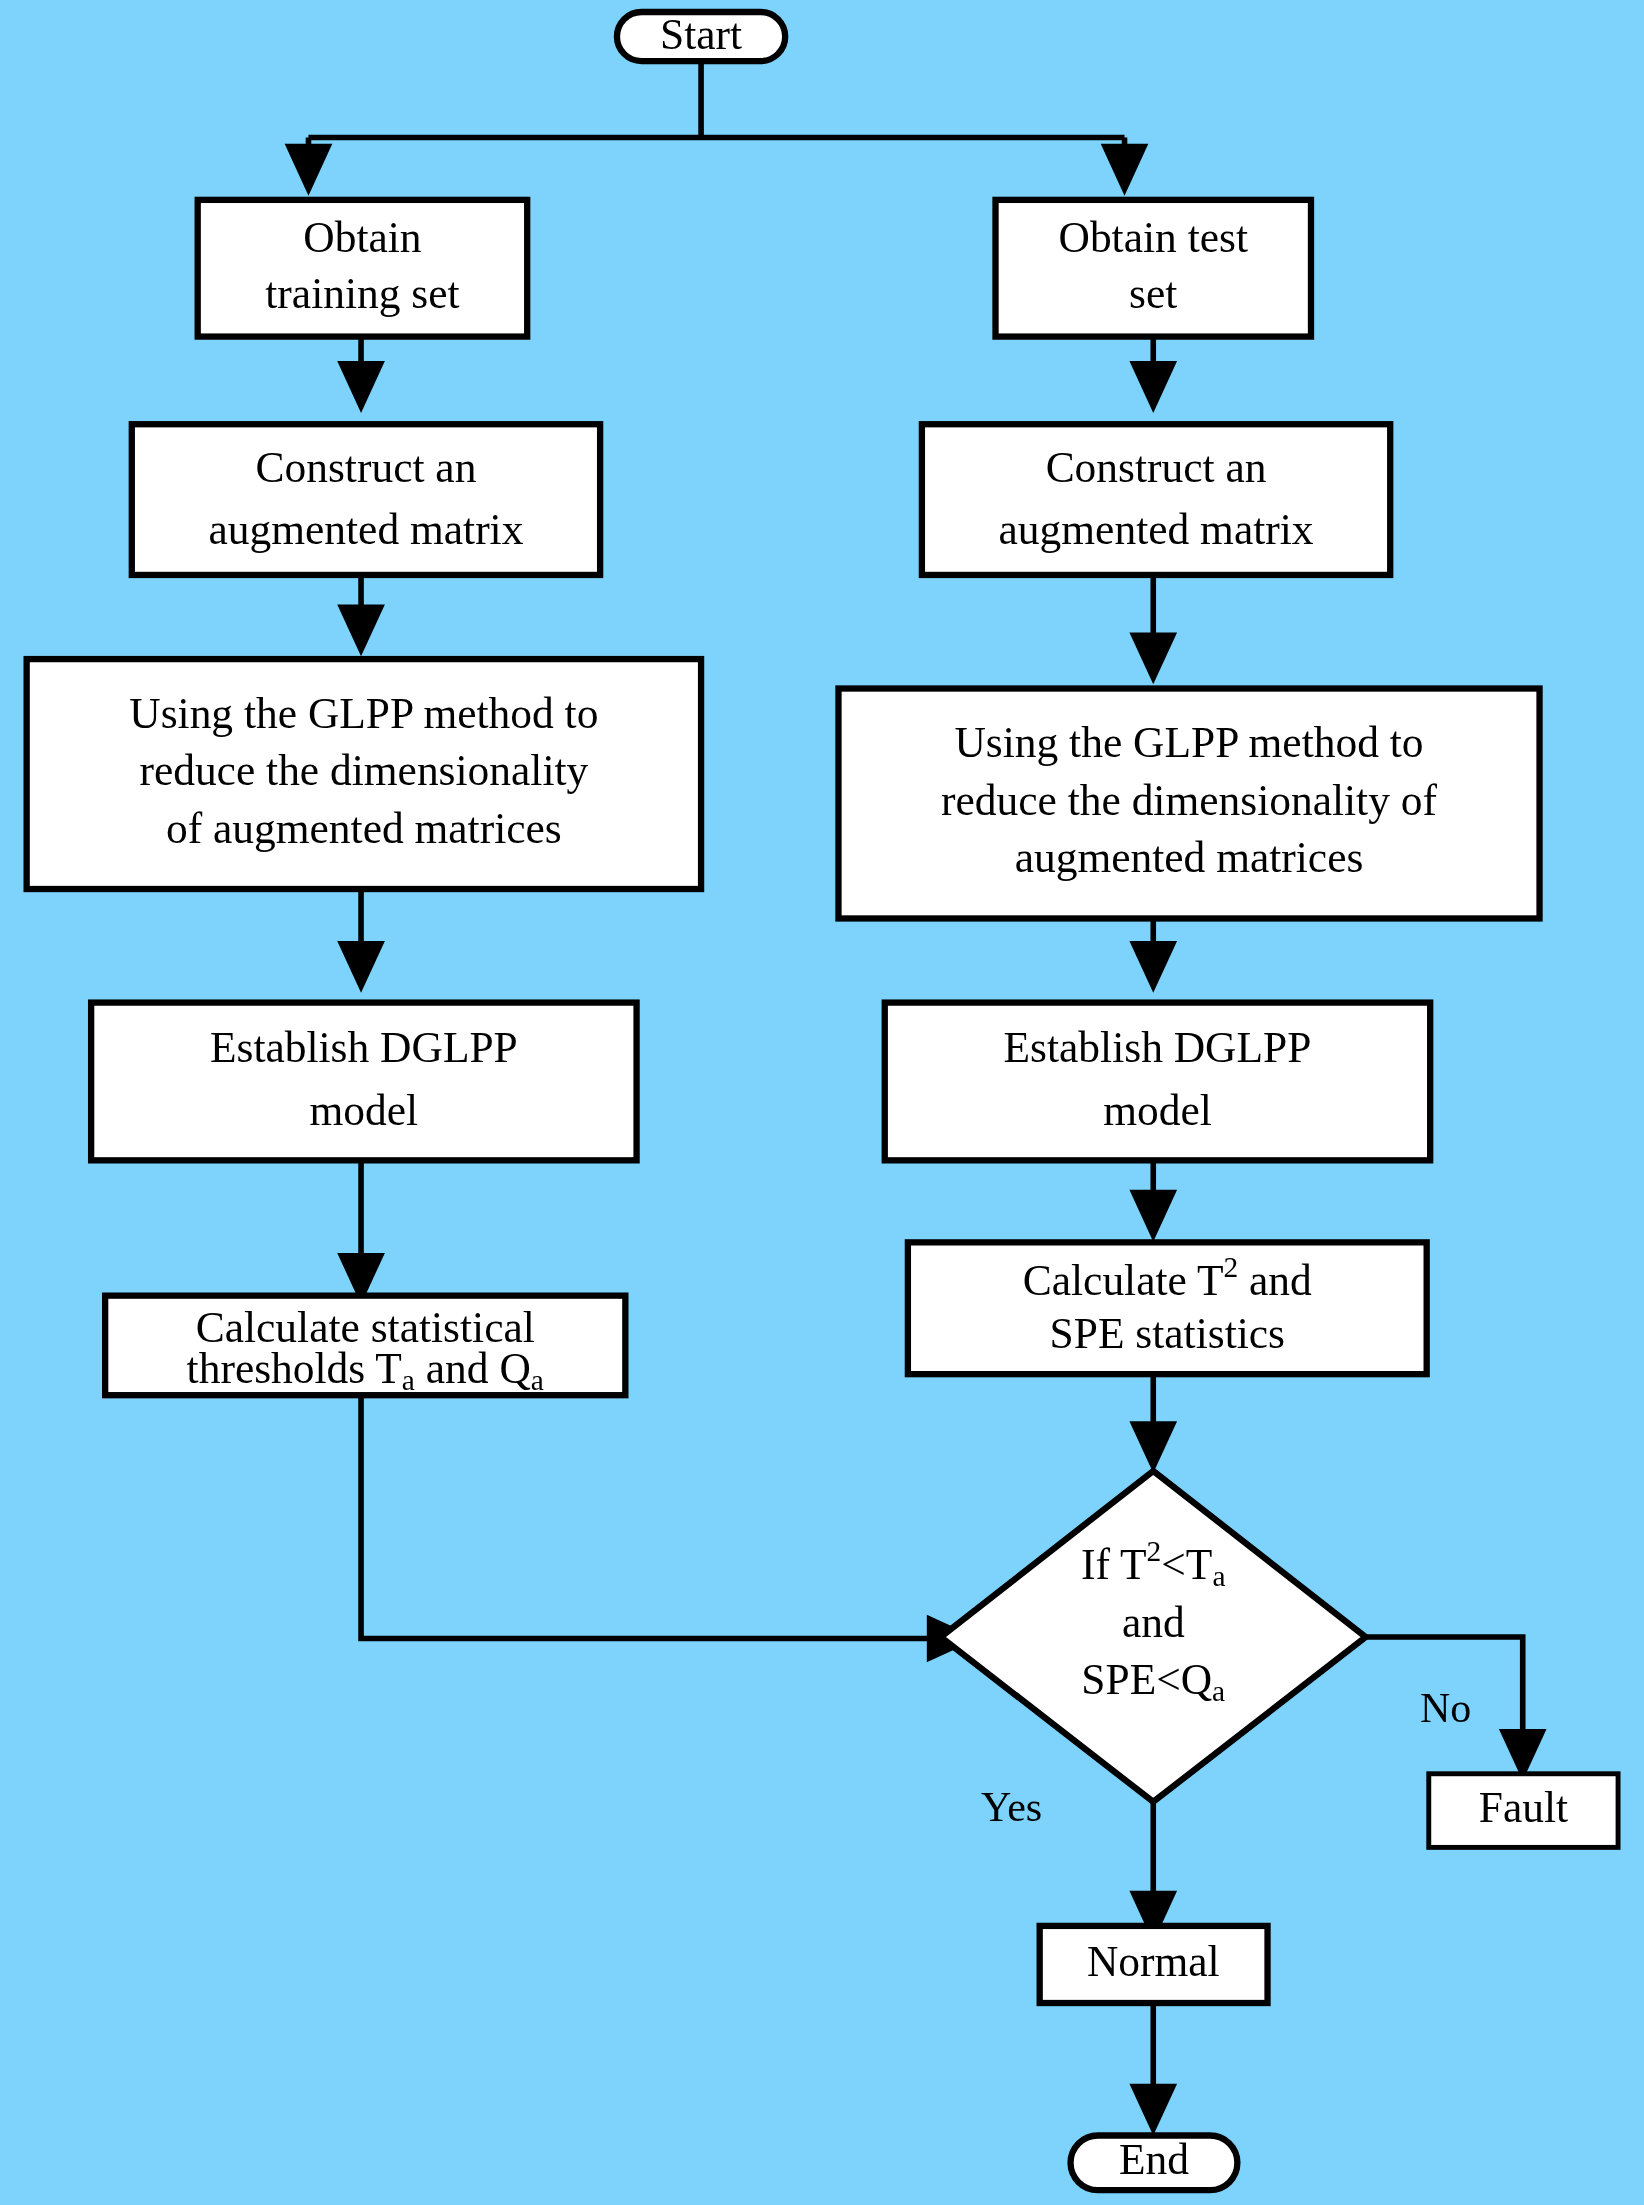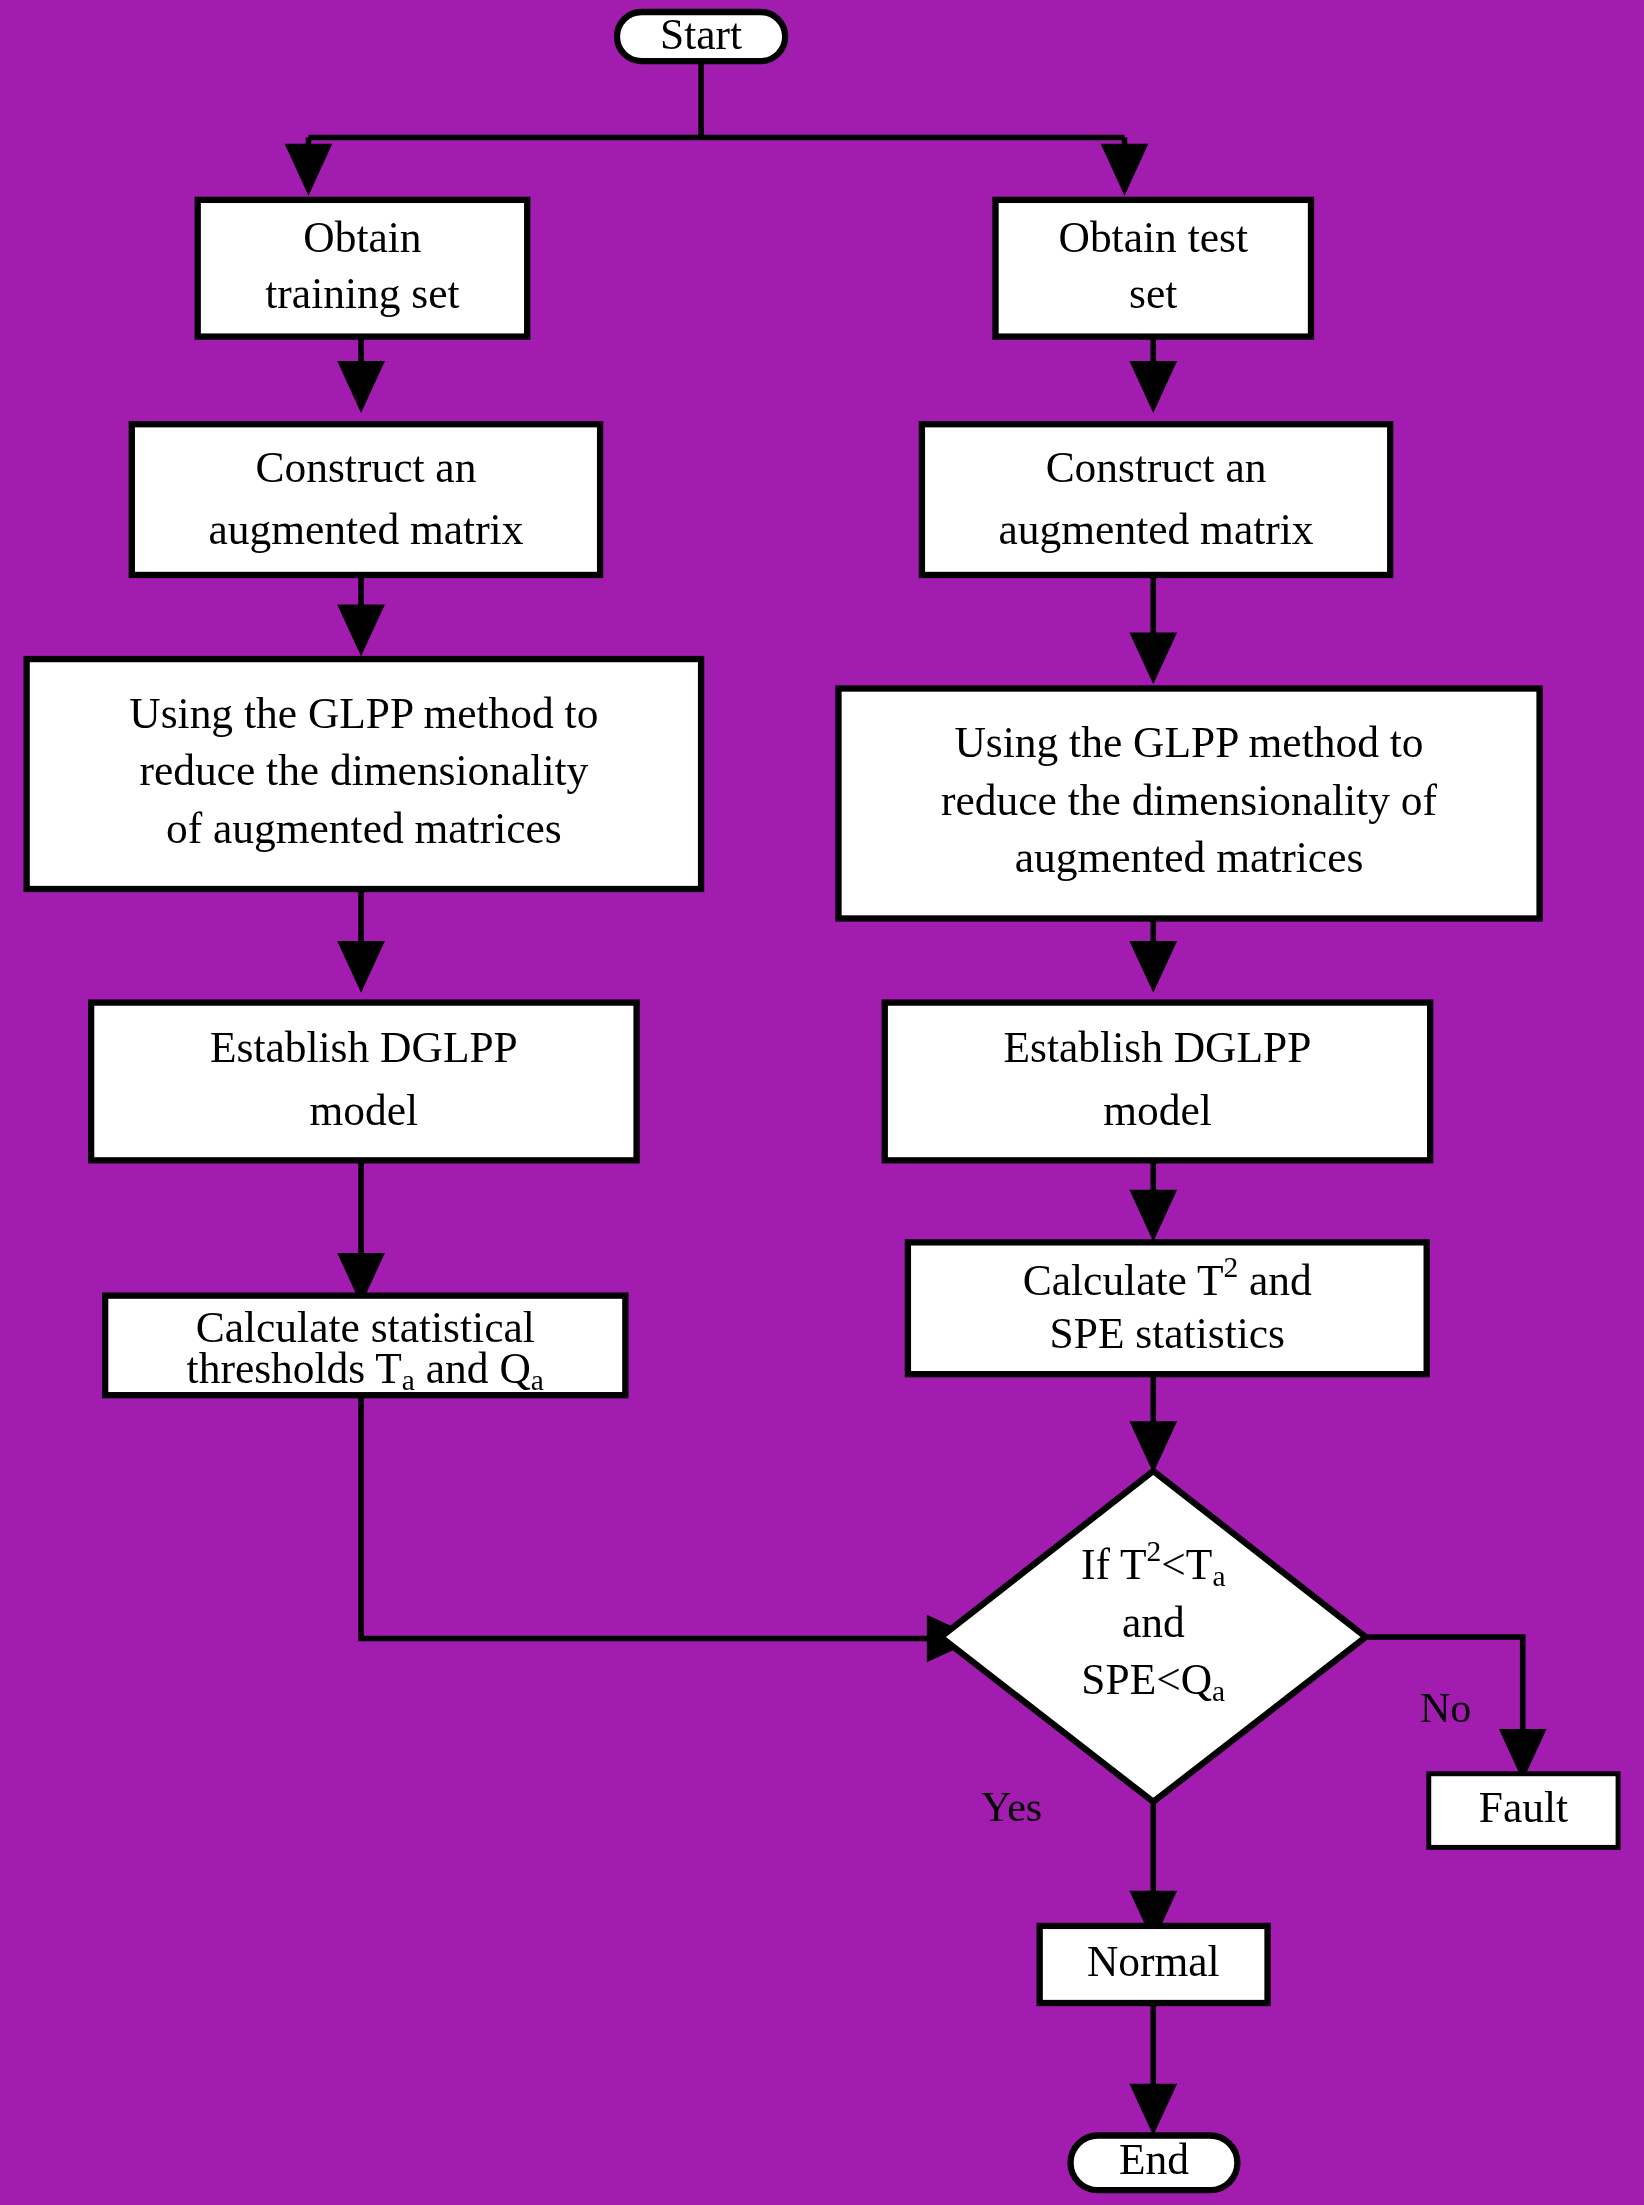--- a/index.html
+++ b/index.html
@@ -4,21 +4,21 @@
 <style>
   html, body {
     margin: 0;
     padding: 0;
     background: #ffffff;
   }
   #flowchart-root {
     position: relative;
     width: 1644px;
     height: 2205px;
-    background: #a21caf;
+    background: #7dd3fc;
     font-family: "Liberation Serif", "DejaVu Serif", serif;
   }
   svg.chart-svg {
     display: block;
     width: 1644px;
     height: 2205px;
   }
   .node-text {
     font-family: "Liberation Serif", "DejaVu Serif", serif;
     fill: #000000;

